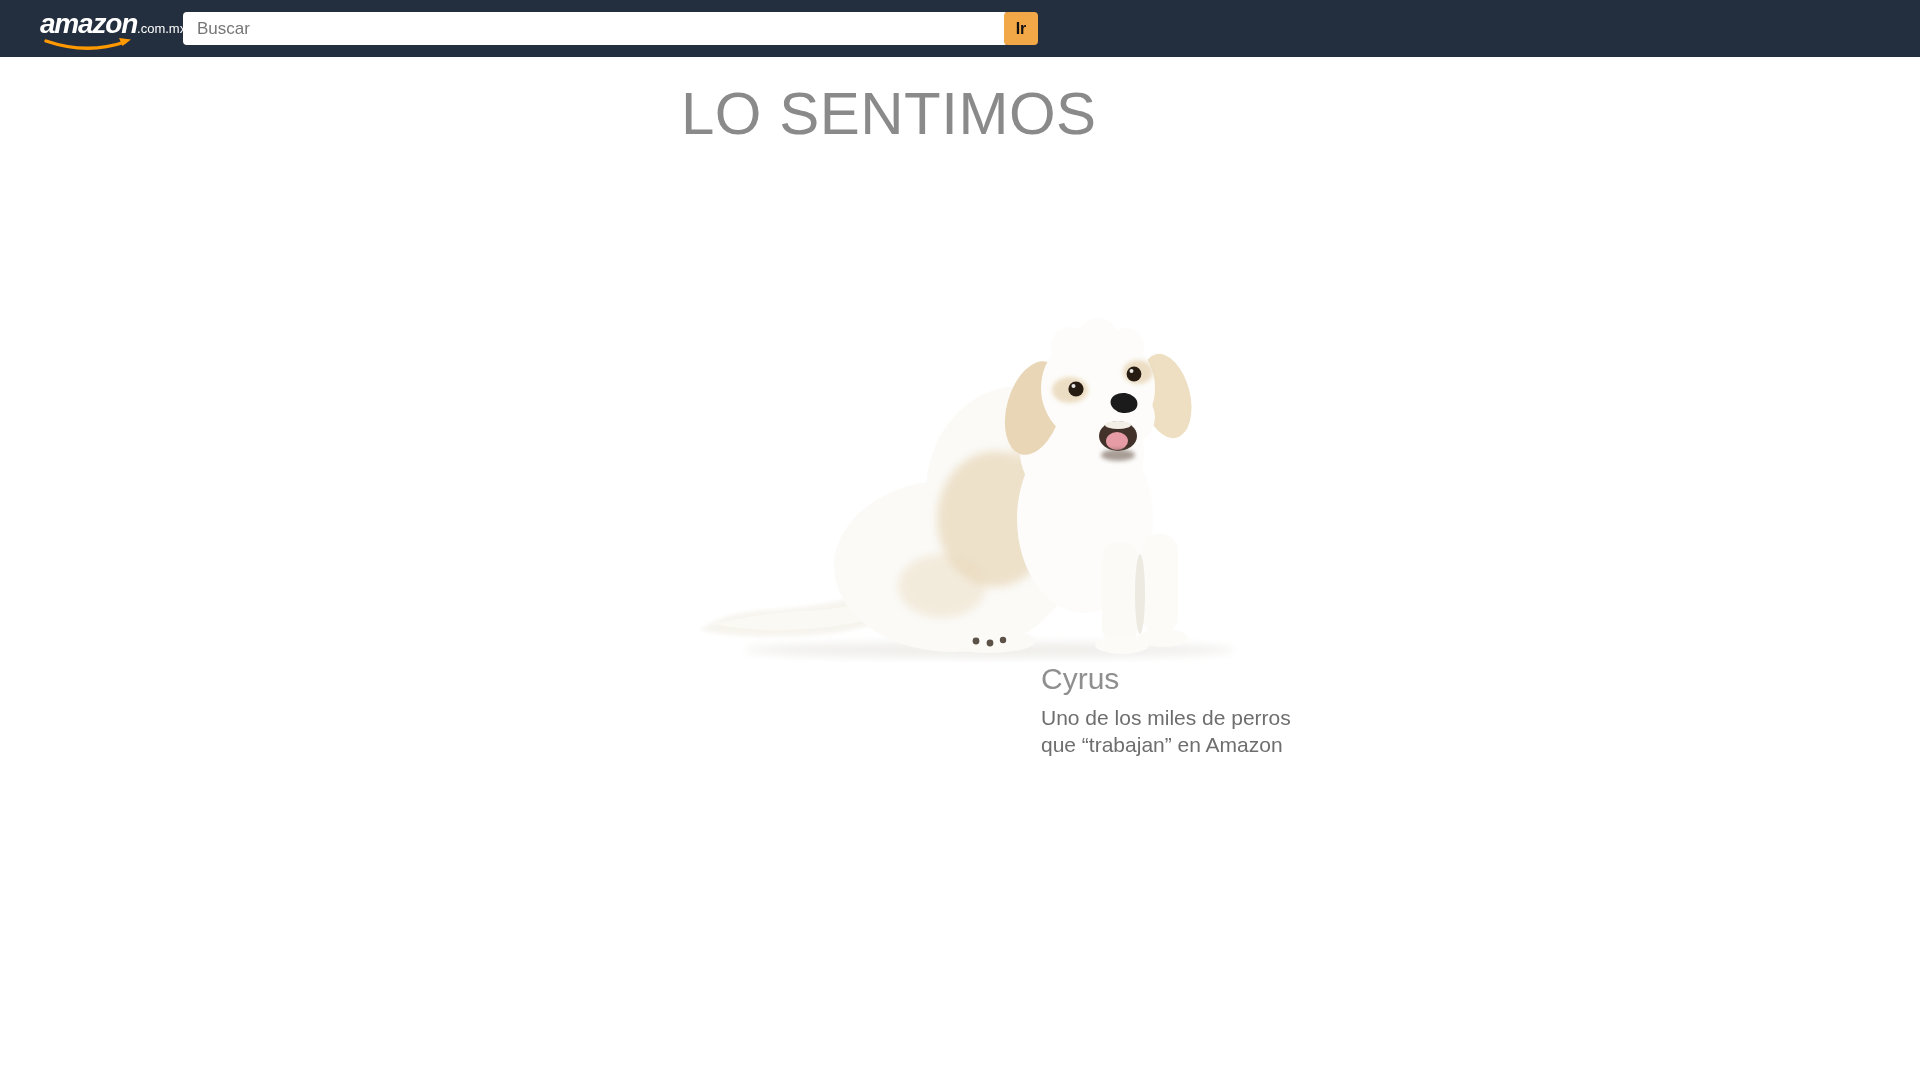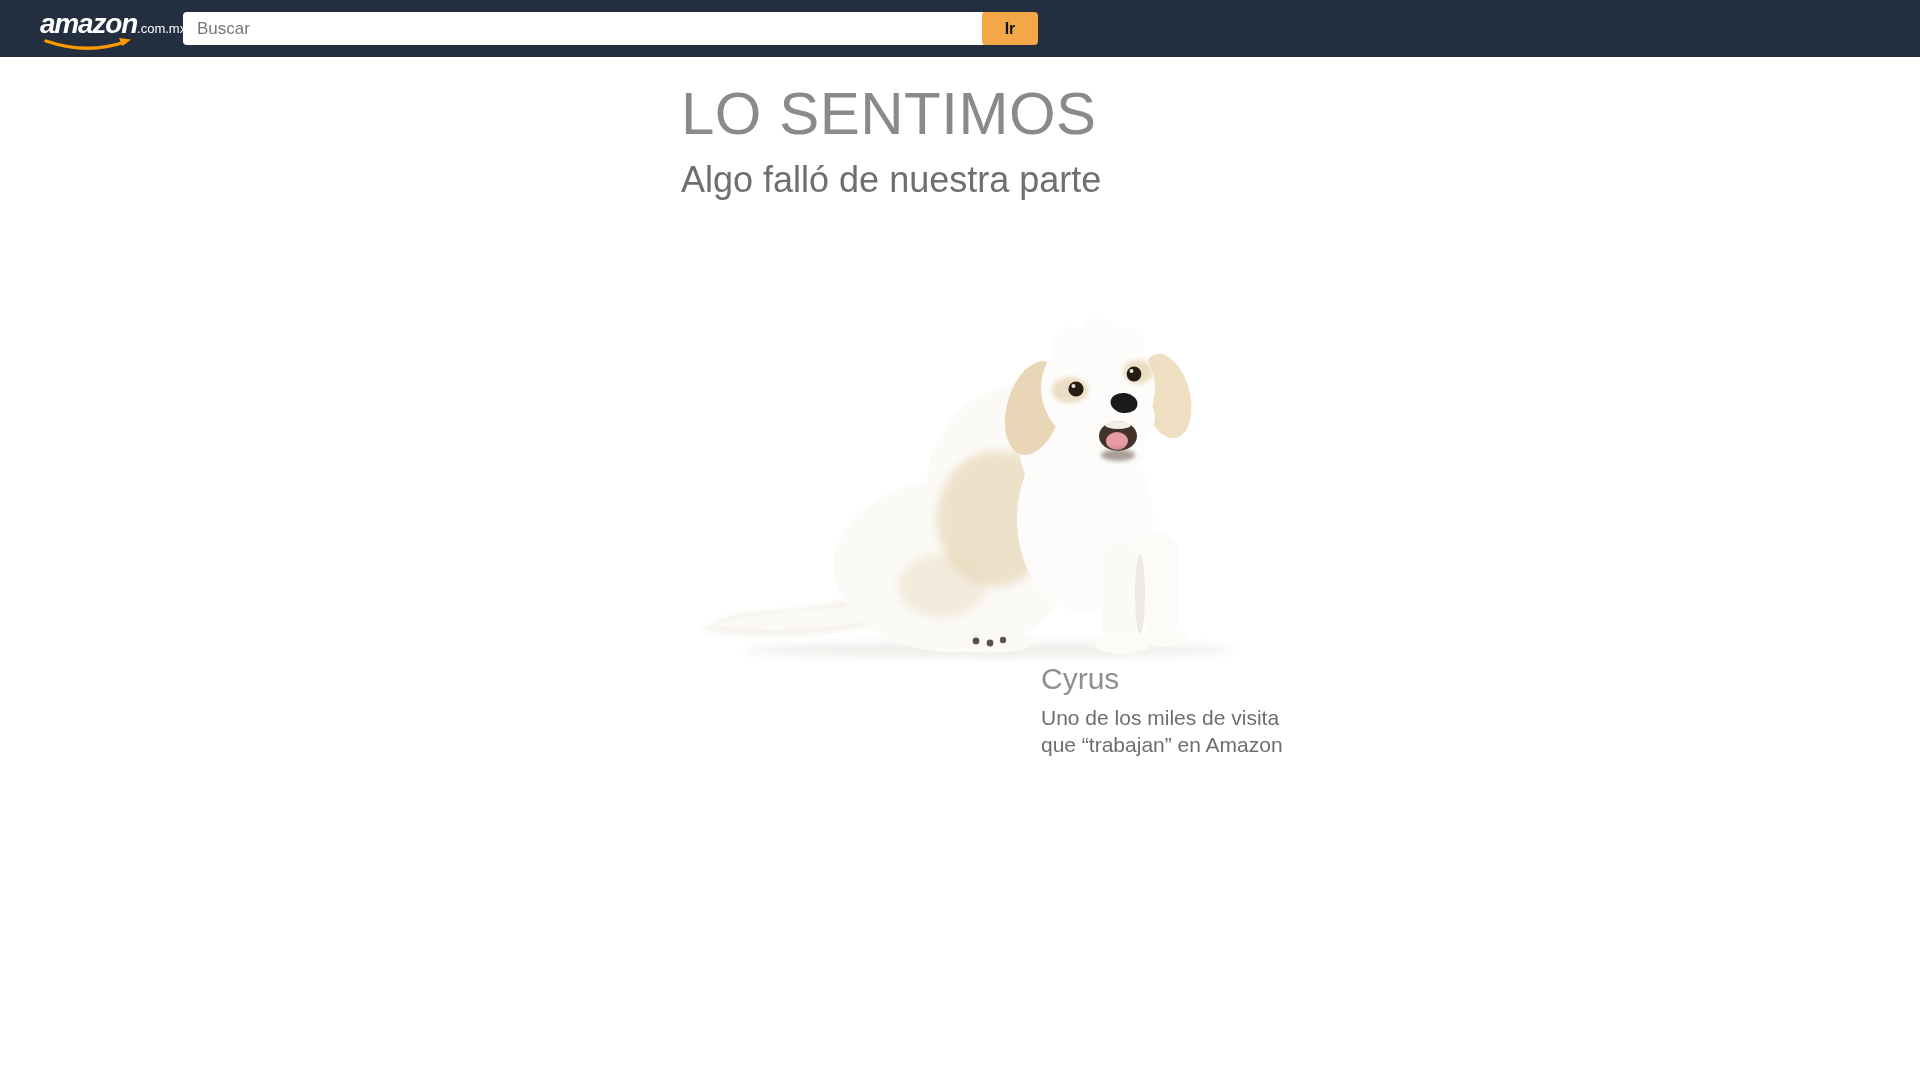--- a/index.html
+++ b/index.html
@@ -12,21 +12,21 @@
   .logo { position:absolute; left:40px; top:7px; width:150px; height:44px; cursor:pointer; }
   .logo-main { color:#ffffff; font-weight:bold; font-size:28px; letter-spacing:-1.2px; line-height:34px;font-style:italic; }
   .logo-suffix { color:#ffffff; font-size:13px; font-weight:normal; letter-spacing:0; }
   .smile { position:absolute; left:3px; top:31px; width:92px; height:16px; }
 
   .search-form { position:absolute; left:183px; top:12px; height:33px; width:855px; display:flex; }
   .search-input { flex:1; height:33px; border:none; outline:none; border-radius:4px;
                   padding:8px 14px; font-size:17px; color:#111;
                   font-family:"Liberation Sans", sans-serif; }
   .search-input::placeholder { color:#767676; opacity:1; }
-  .go-btn { width:56px; height:33px; margin-left:-4px; border:none; border-radius:4px;
+  .go-btn { width:34px; height:33px; margin-left:-4px; border:none; border-radius:4px;
             background:#f3a847; color:#111; font-size:16px; font-weight:bold;
             font-family:"Liberation Sans", sans-serif; cursor:pointer; }
 
   
   .content { position:absolute; left:681px; top:70px; }
   .title { font-size:60px; font-weight:100; color:#8a8a8a; line-height:88px; letter-spacing:0.5px; }
   .subtitle { font-size:36px; font-weight:100; color:#6f6f6f; line-height:44px; }
   .help { margin-top:20px; font-size:22px; color:#333333; line-height:29px; }
   .home-link { color:#0d66c8; text-decoration:none; cursor:pointer; }
   .period { color:#333333; }
@@ -53,21 +53,20 @@
     </div>
 
     <form class="search-form">
       <input class="search-input" type="text" placeholder="Buscar" style="">
       <button class="go-btn" type="submit">Ir</button>
     </form>
   </header>
 
   <main class="content">
     <h1 class="title">LO SENTIMOS</h1>
-    <h2 class="subtitle">Algo falló de nuestra parte</h2>
   </main>
 
   <svg class="dog-figure" viewBox="0 0 566 348" aria-hidden="true">
     <defs>
       <filter id="soft" x="-40%" y="-40%" width="180%" height="180%">
         <feGaussianBlur stdDeviation="4"></feGaussianBlur>
       </filter>
       <filter id="soft2" x="-40%" y="-40%" width="180%" height="180%">
         <feGaussianBlur stdDeviation="2"></feGaussianBlur>
       </filter>
@@ -124,17 +123,17 @@
 
     <ellipse cx="428" cy="122" rx="19" ry="15" fill="#42322a"></ellipse>
     <ellipse cx="428" cy="111" rx="13" ry="4" fill="#f4efe6"></ellipse>
     <ellipse cx="427" cy="127" rx="11" ry="9" fill="#e79ba4"></ellipse>
 
     <ellipse cx="428" cy="141" rx="17" ry="6" fill="#6f5f52" opacity="0.6" filter="url(#soft2)"></ellipse>
   </svg>
 
   <figcaption class="caption">
     <div class="caption-name">Cyrus</div>
-    <div class="caption-line">Uno de los miles de visita</div>
+    <div class="caption-line">Uno de los miles de perros</div>
     <div class="caption-line">que “trabajan” en Amazon</div>
   </figcaption>
 
 </div>
 
 </body></html>

